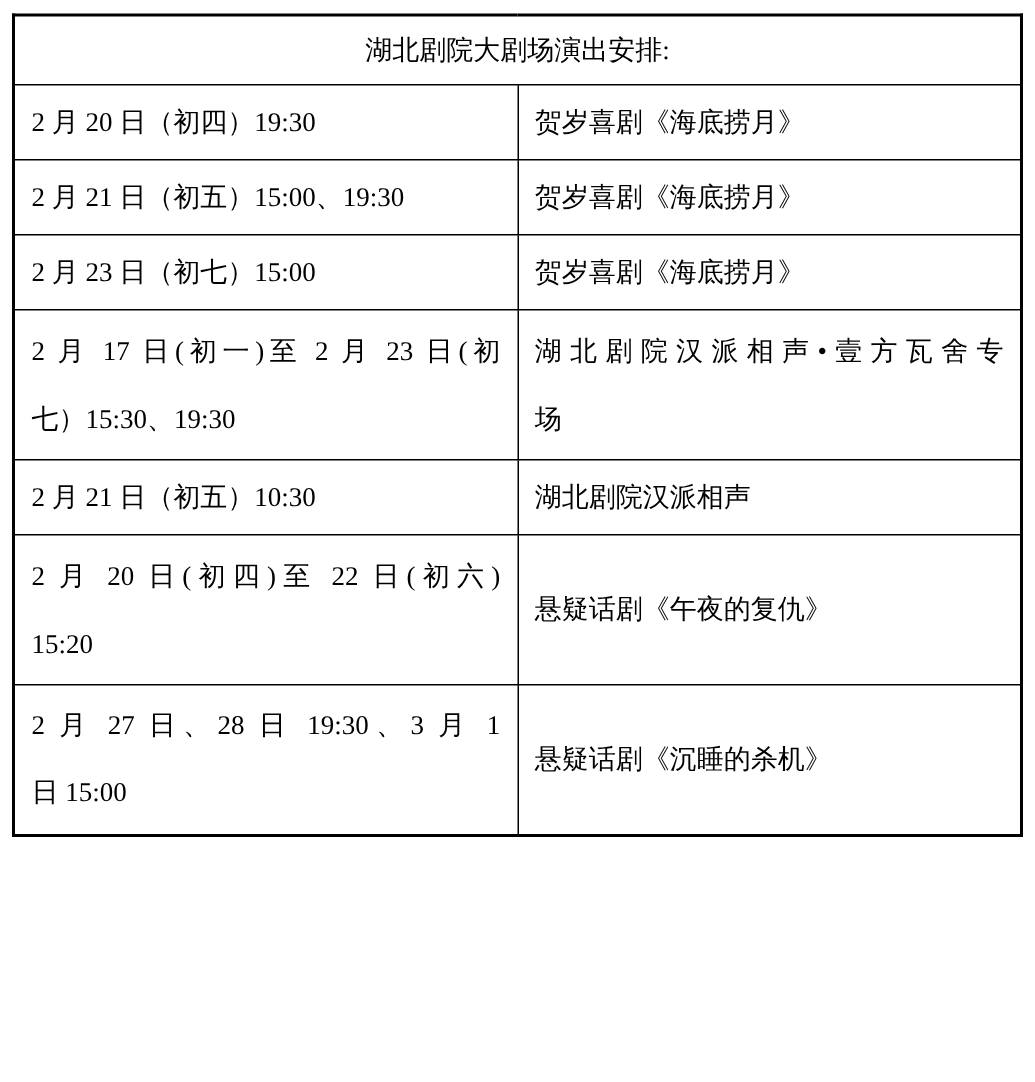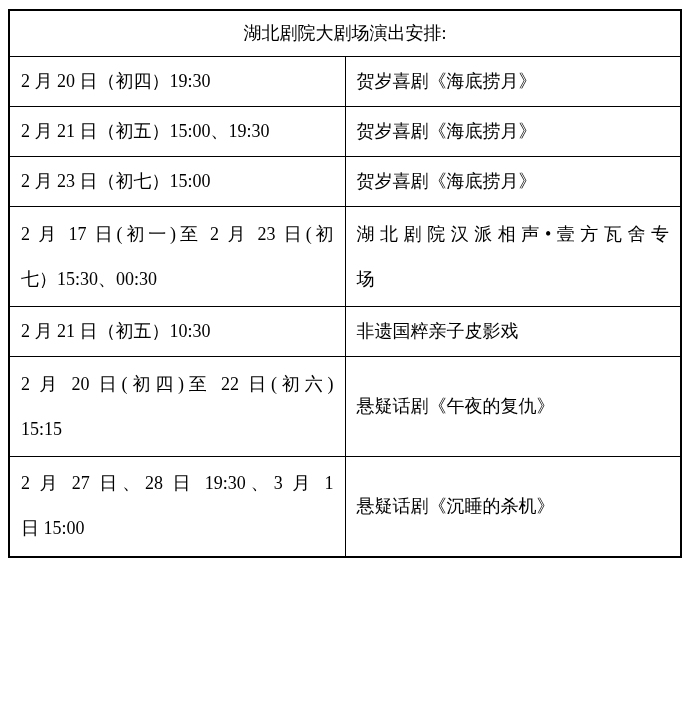--- a/index.html
+++ b/index.html
@@ -82,39 +82,39 @@
             <div class="line">2 月 23 日（初七）15:00</div>
           </td>
         <td>
             <div class="line">贺岁喜剧《海底捞月》</div>
           </td>
       </tr>
 
       <tr class="r2">
         <td>
             <div class="line jline">2 月 17 日(初一)至 2 月 23 日(初</div>
-            <div class="line">七）15:30、00:30</div>
+            <div class="line">七）15:30、19:30</div>
           </td>
         <td>
             <div class="line jline">湖北剧院汉派相声•壹方瓦舍专</div>
             <div class="line">场</div>
           </td>
       </tr>
       <tr class="r1">
         <td>
             <div class="line">2 月 21 日（初五）10:30</div>
           </td>
         <td>
-            <div class="line">非遗国粹亲子皮影戏</div>
+            <div class="line">湖北剧院汉派相声</div>
           </td>
       </tr>
       <tr class="r2">
         <td>
             <div class="line jline">2 月 20 日(初四)至 22 日(初六)</div>
-            <div class="line">15:15</div>
+            <div class="line">15:20</div>
           </td>
         <td>
             <div class="line">悬疑话剧《午夜的复仇》</div>
           </td>
       </tr>
       <tr class="r2">
         <td>
             <div class="line jline">2 月 27 日、28 日 19:30、3 月 1</div>
             <div class="line">日 15:00</div>
           </td>

